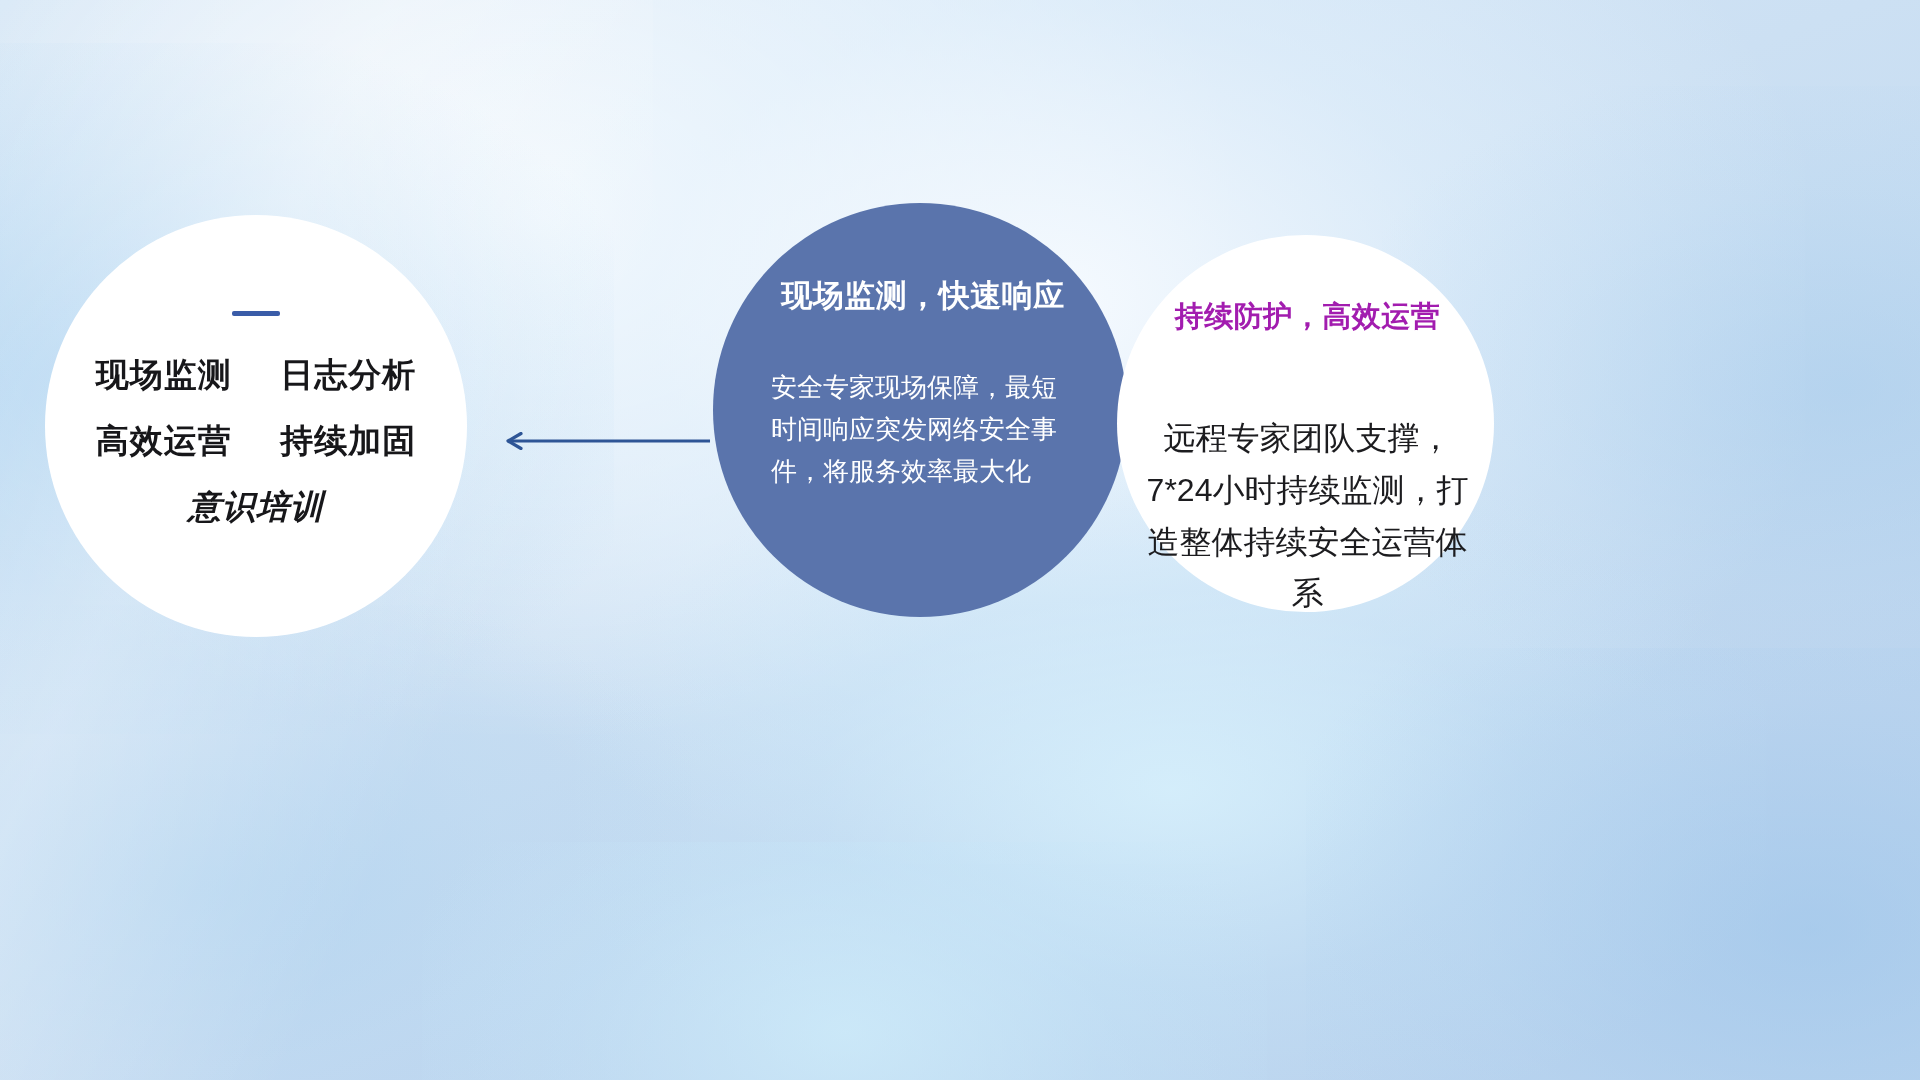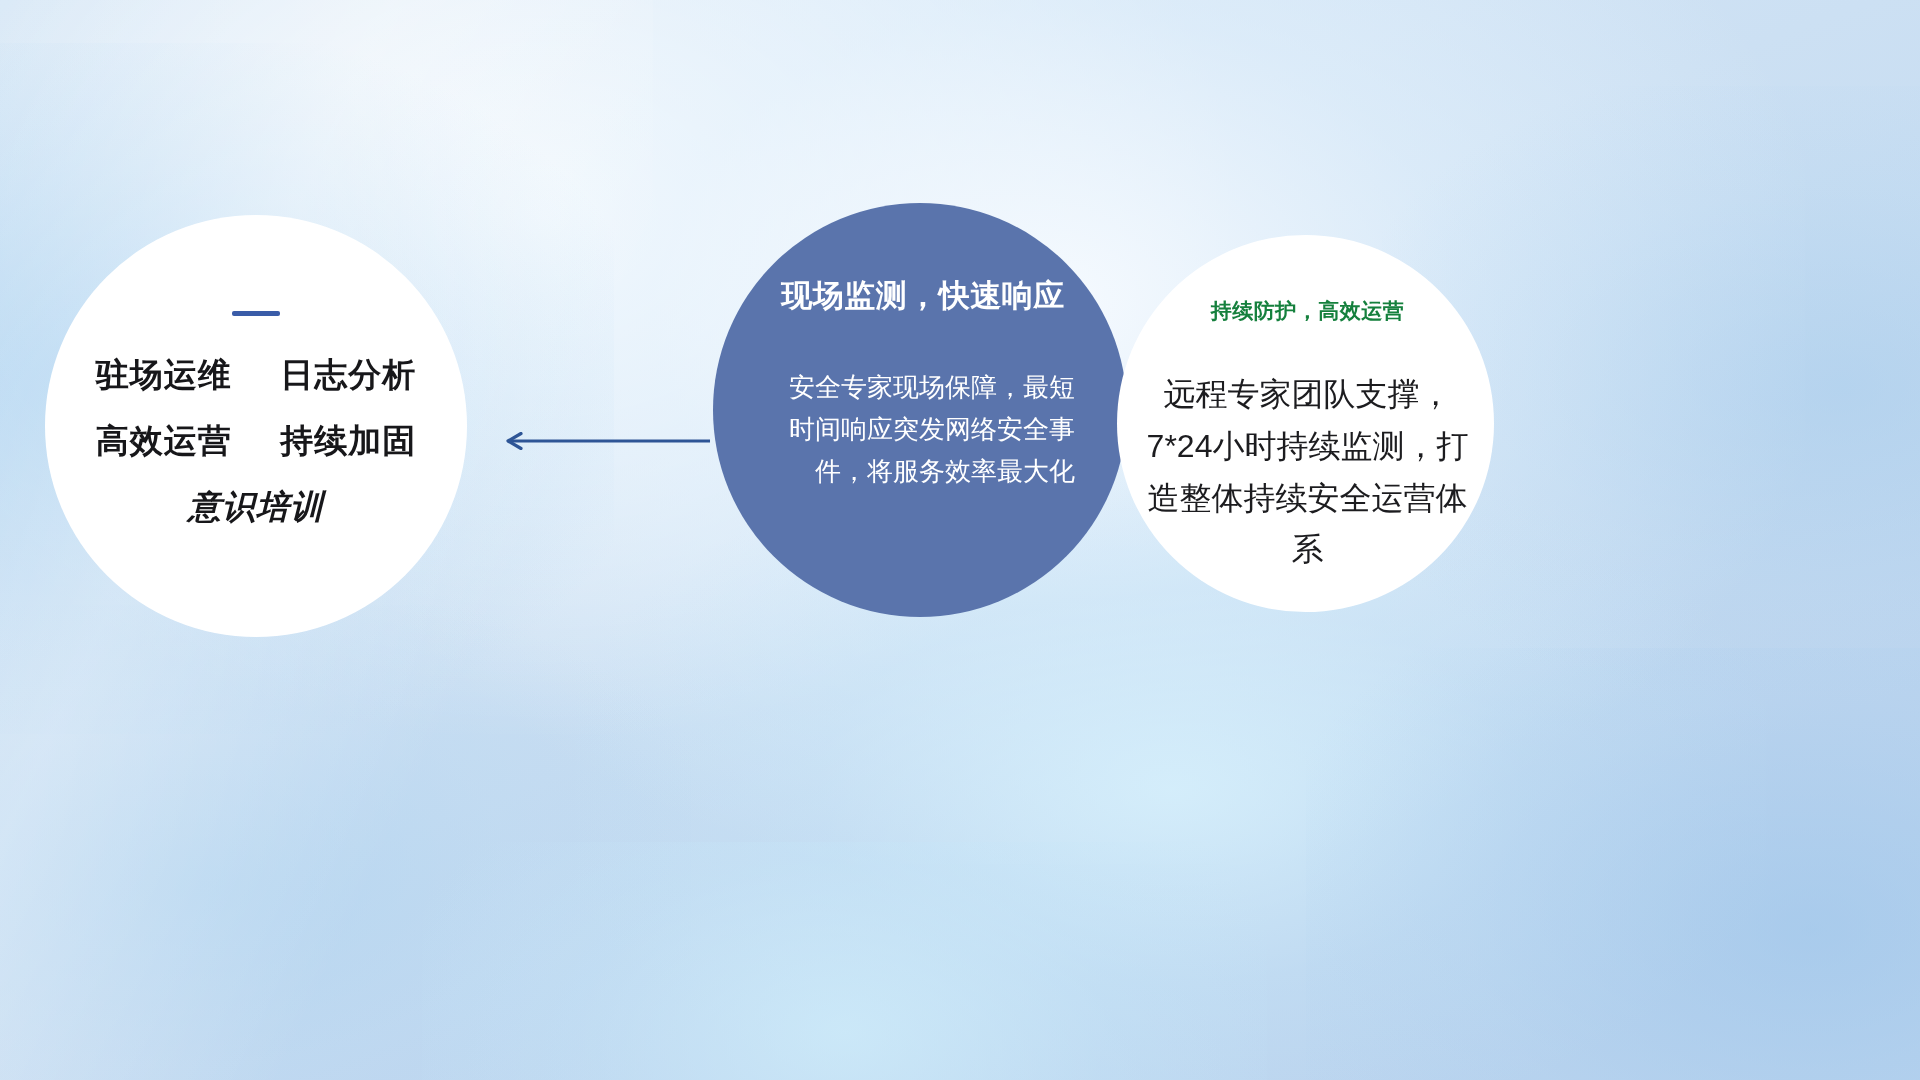--- a/index.html
+++ b/index.html
@@ -185,38 +185,38 @@
     letter-spacing: 0.5px;
     white-space: nowrap;
     margin-bottom: 49px;
   }
   .mid-body {
     font-size: 26px;
     color: #ffffff;
     line-height: 1.62;
     font-weight: normal;
     padding: 0 34px;
-    text-align: right;
+    text-align: left;
   }
 
   
   .right-inner {
     position: absolute;
     left: 14px;
     right: 10px;
     top: 62px;
     text-align: center;
   }
   .right-title {
-    font-size: 21px;
+    font-size: 29px;
     font-weight: bold;
-    color: #15803d;
+    color: #a21caf;
     letter-spacing: 0.5px;
     white-space: nowrap;
-    margin-bottom: 44px;
+    margin-bottom: 76px;
   }
   .right-body {
     font-size: 32px;
     color: #1c1c1f;
     line-height: 1.62;
     padding: 0 10px;
     text-align: center;
   }
 </style>
 </head>
@@ -233,21 +233,21 @@
   <div class="bg-glow-f"></div>
   <div class="bg-glow-g"></div>
   <div class="bg-glow-h"></div>
   <div class="bg-sheen"></div>
 
   <div class="circle" id="circle-left">
     <div class="left-inner">
       <div class="accent-dash"></div>
 
       <div class="left-row">
-        <span>驻场运维</span>
+        <span>现场监测</span>
         <span class="gap"></span>
         <span>日志分析</span>
       </div>
 
       <div class="left-row">
         <span>高效运营</span>
         <span class="gap"></span>
         <span>持续加固</span>
       </div>
 

